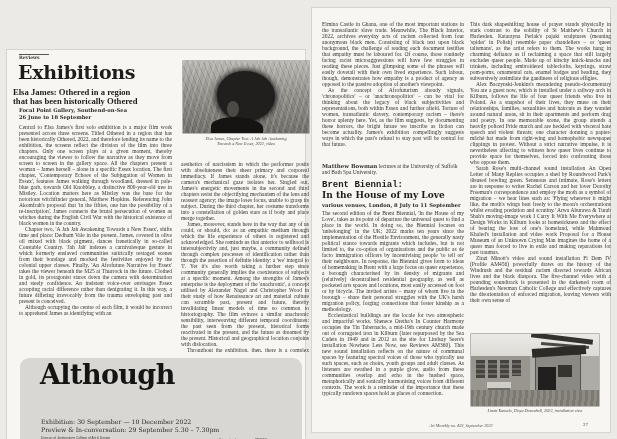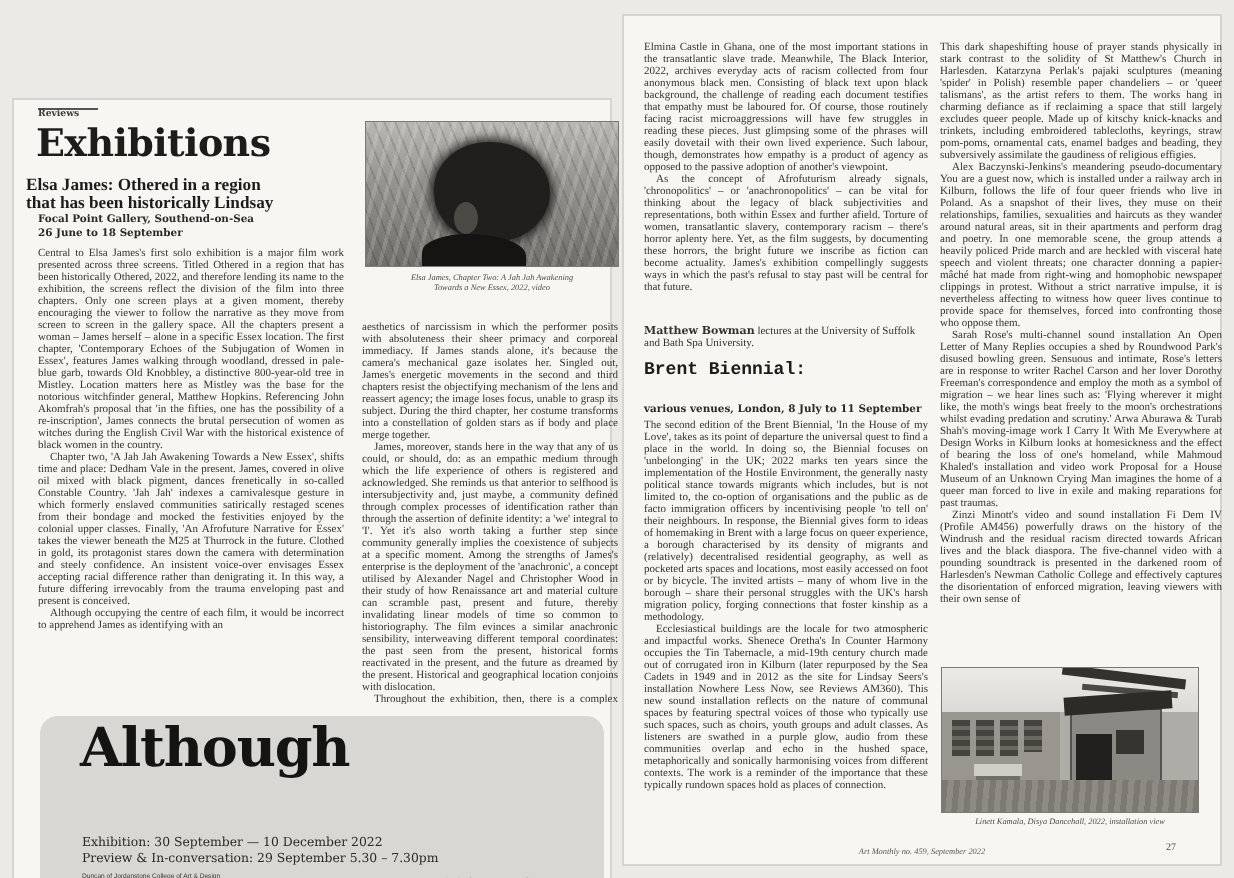--- a/index.html
+++ b/index.html
@@ -89,21 +89,21 @@
 <body>
 
 <div class="canvas">
 
   <div class="page page-left">
     <div class="kicker-rule"></div>
     <div class="kicker">Reviews</div>
     <h1 class="section-title">Exhibitions</h1>
 
     <div class="a1-title a1-t1">Elsa James: Othered in a region</div>
-    <div class="a1-title a1-t2">that has been historically Lindsay</div>
+    <div class="a1-title a1-t2">that has been historically Othered</div>
     <div class="venueline v1">Focal Point Gallery, Southend-on-Sea</div>
     <div class="venueline v2">26 June to 18 September</div>
 
     <div class="bodycol colL1">
       <p>Central to Elsa James's first solo exhibition is a major film work presented across three screens. Titled Othered in a region that has been historically Othered, 2022, and therefore lending its name to the exhibition, the screens reflect the division of the film into three chapters. Only one screen plays at a given moment, thereby encouraging the viewer to follow the narrative as they move from screen to screen in the gallery space. All the chapters present a woman – James herself – alone in a specific Essex location. The first chapter, 'Contemporary Echoes of the Subjugation of Women in Essex', features James walking through woodland, dressed in pale-blue garb, towards Old Knobbley, a distinctive 800-year-old tree in Mistley. Location matters here as Mistley was the base for the notorious witchfinder general, Matthew Hopkins. Referencing John Akomfrah's proposal that 'in the fifties, one has the possibility of a re-inscription', James connects the brutal persecution of women as witches during the English Civil War with the historical existence of black women in the country.</p>
       <p class="ind">Chapter two, 'A Jah Jah Awakening Towards a New Essex', shifts time and place: Dedham Vale in the present. James, covered in olive oil mixed with black pigment, dances frenetically in so-called Constable Country. 'Jah Jah' indexes a carnivalesque gesture in which formerly enslaved communities satirically restaged scenes from their bondage and mocked the festivities enjoyed by the colonial upper classes. Finally, 'An Afrofuture Narrative for Essex' takes the viewer beneath the M25 at Thurrock in the future. Clothed in gold, its protagonist stares down the camera with determination and steely confidence. An insistent voice-over envisages Essex accepting racial difference rather than denigrating it. In this way, a future differing irrevocably from the trauma enveloping past and present is conceived.</p>
       <p class="ind">Although occupying the centre of each film, it would be incorrect to apprehend James as identifying with an</p>
     </div>
 
     <div class="abs photo photo1">
@@ -158,20 +158,21 @@
     <div class="bodycol colR1a">
       <p>Elmina Castle in Ghana, one of the most important stations in the transatlantic slave trade. Meanwhile, The Black Interior, 2022, archives everyday acts of racism collected from four anonymous black men. Consisting of black text upon black background, the challenge of reading each document testifies that empathy must be laboured for. Of course, those routinely facing racist microaggressions will have few struggles in reading these pieces. Just glimpsing some of the phrases will easily dovetail with their own lived experience. Such labour, though, demonstrates how empathy is a product of agency as opposed to the passive adoption of another's viewpoint.</p>
       <p class="ind">As the concept of Afrofuturism already signals, 'chronopolitics' – or 'anachronopolitics' – can be vital for thinking about the legacy of black subjectivities and representations, both within Essex and further afield. Torture of women, transatlantic slavery, contemporary racism – there's horror aplenty here. Yet, as the film suggests, by documenting these horrors, the bright future we inscribe as fiction can become actuality. James's exhibition compellingly suggests ways in which the past's refusal to stay past will be central for that future.</p>
     </div>
 
     <div class="byline">
       <b>Matthew Bowman</b><span> lectures at the University of Suffolk and Bath Spa University.</span>
     </div>
 
     <div class="a2-title a2-t1">Brent Biennial:</div>
+    <div class="a2-title a2-t2">In the House of my Love</div>
     <div class="a2-venue">various venues, London, 8 July to 11 September</div>
 
     <div class="bodycol colR1b">
       <p>The second edition of the Brent Biennial, 'In the House of my Love', takes as its point of departure the universal quest to find a place in the world. In doing so, the Biennial focuses on 'unbelonging' in the UK; 2022 marks ten years since the implementation of the Hostile Environment, the generally nasty political stance towards migrants which includes, but is not limited to, the co-option of organisations and the public as de facto immigration officers by incentivising people 'to tell on' their neighbours. In response, the Biennial gives form to ideas of homemaking in Brent with a large focus on queer experience, a borough characterised by its density of migrants and (relatively) decentralised residential geography, as well as pocketed arts spaces and locations, most easily accessed on foot or by bicycle. The invited artists – many of whom live in the borough – share their personal struggles with the UK's harsh migration policy, forging connections that foster kinship as a methodology.</p>
       <p class="ind">Ecclesiastical buildings are the locale for two atmospheric and impactful works. Shenece Oretha's In Counter Harmony occupies the Tin Tabernacle, a mid-19th century church made out of corrugated iron in Kilburn (later repurposed by the Sea Cadets in 1949 and in 2012 as the site for Lindsay Seers's installation Nowhere Less Now, see Reviews AM360). This new sound installation reflects on the nature of communal spaces by featuring spectral voices of those who typically use such spaces, such as choirs, youth groups and adult classes. As listeners are swathed in a purple glow, audio from these communities overlap and echo in the hushed space, metaphorically and sonically harmonising voices from different contexts. The work is a reminder of the importance that these typically rundown spaces hold as places of connection.</p>
     </div>
 
     <div class="bodycol colR2">
       <p>This dark shapeshifting house of prayer stands physically in stark contrast to the solidity of St Matthew's Church in Harlesden. Katarzyna Perlak's pajaki sculptures (meaning 'spider' in Polish) resemble paper chandeliers – or 'queer talismans', as the artist refers to them. The works hang in charming defiance as if reclaiming a space that still largely excludes queer people. Made up of kitschy knick-knacks and trinkets, including embroidered tablecloths, keyrings, straw pom-poms, ornamental cats, enamel badges and beading, they subversively assimilate the gaudiness of religious effigies.</p>
       <p class="ind">Alex Baczynski-Jenkins's meandering pseudo-documentary You are a guest now, which is installed under a railway arch in Kilburn, follows the life of four queer friends who live in Poland. As a snapshot of their lives, they muse on their relationships, families, sexualities and haircuts as they wander around natural areas, sit in their apartments and perform drag and poetry. In one memorable scene, the group attends a heavily policed Pride march and are heckled with visceral hate speech and violent threats; one character donning a papier-mâché hat made from right-wing and homophobic newspaper clippings in protest. Without a strict narrative impulse, it is nevertheless affecting to witness how queer lives continue to provide space for themselves, forced into confronting those who oppose them.</p>

